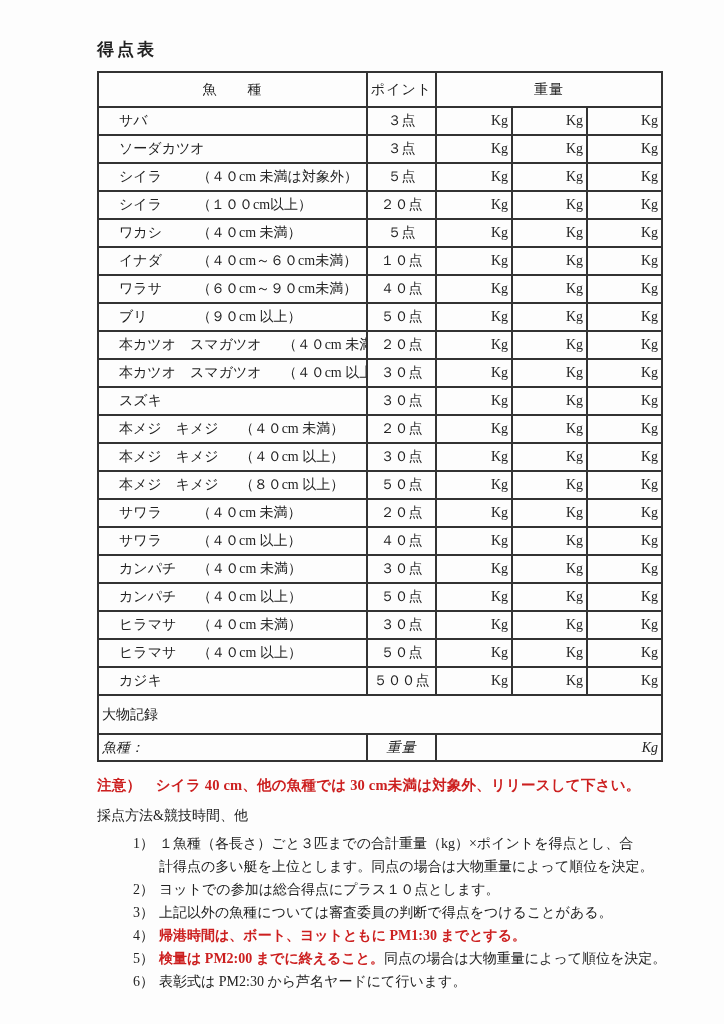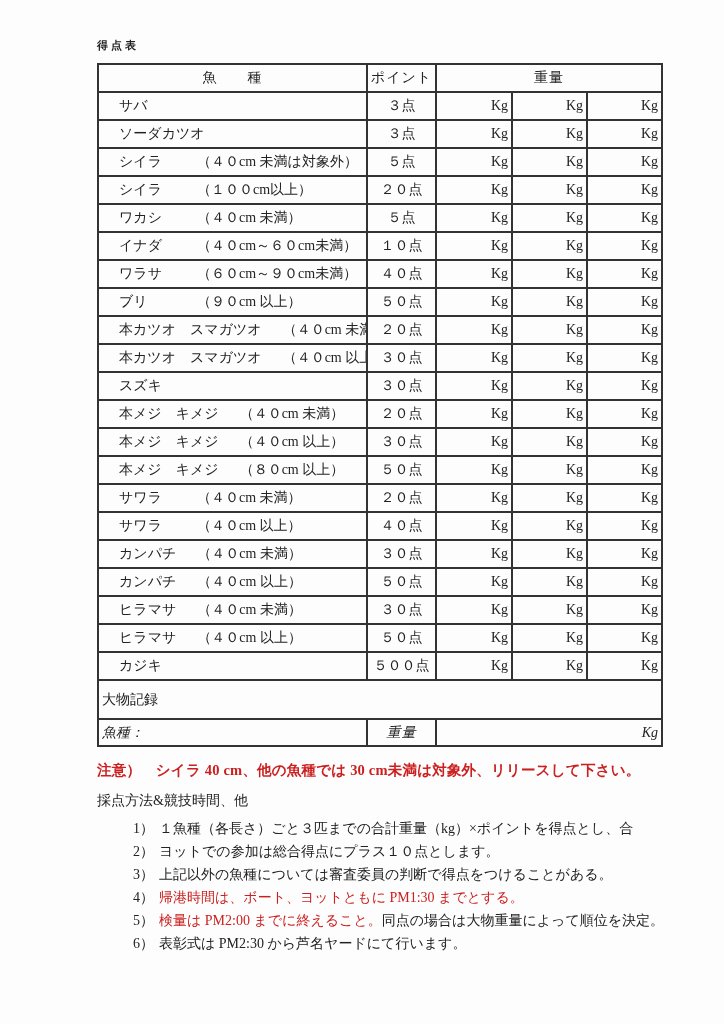--- a/index.html
+++ b/index.html
@@ -11,38 +11,38 @@
   html,body{width:724px;}
   body{
     height:1024px;
     background:#fdfdfd;
     color:var(--text);
     font-family:"Liberation Serif","DejaVu Serif",serif;
     overflow:hidden;
   }
   .page{padding:38px 0 0 97px;width:724px;}
   .title{
-    font-size:11px;
+    font-size:17px;
     font-weight:bold;
     letter-spacing:3px;
     margin-bottom:10px;
   }
   table.score-table{
     border-collapse:collapse;
     table-layout:fixed;
     width:564px;
   }
   .score-table th,.score-table td{
     border:2px solid var(--border);
     font-weight:normal;
     font-size:14px;
     overflow:hidden;
   }
   .score-table thead th{
-    height:28px;
+    height:35px;
     text-align:center;
     letter-spacing:1px;
     border-radius:6px;
   }
   .score-table tbody td{height:28px;}
   .fish-cell{padding-left:20px;white-space:nowrap;}
   .fname{display:inline-block;min-width:57px;margin-right:11px;white-space:pre;}
   .fsize{white-space:pre;margin-left:10px;}
   .pts{text-align:center;}
   .kg{
@@ -72,21 +72,21 @@
     font-size:14px;
   }
   .rule{display:flex;}
   .rule-num{
     width:26px;
     flex:none;
     line-height:23px;
   }
   .rule-line{line-height:23px;white-space:nowrap;}
   .seg{white-space:pre;}
-  .seg-red{color:var(--red);font-weight:normal;}
+  .seg-red{color:var(--red);font-weight:bold;}
 </style>
 </head>
 <body>
 
 <div class="page">
 
   <h1 class="title">得点表</h1>
 
   <table class="score-table">
     <colgroup>
@@ -266,20 +266,21 @@
 
   <p class="note">注意）　シイラ 40 cm、他の魚種では 30 cm未満は対象外、リリースして下さい。</p>
 
   <p class="rules-heading">採点方法&amp;競技時間、他</p>
 
   <div class="rules" id="rules-list">
       <div class="rule">
         <span class="rule-num">1）</span>
         <div class="rule-text">
           <div class="rule-line"><span class="seg">１魚種（各長さ）ごと３匹までの合計重量（kg）×ポイントを得点とし、合</span></div>
+          <div class="rule-line"><span class="seg">計得点の多い艇を上位とします。同点の場合は大物重量によって順位を決定。</span></div>
         </div>
       </div>
       <div class="rule">
         <span class="rule-num">2）</span>
         <div class="rule-text">
           <div class="rule-line"><span class="seg">ヨットでの参加は総合得点にプラス１０点とします。</span></div>
         </div>
       </div>
       <div class="rule">
         <span class="rule-num">3）</span>

